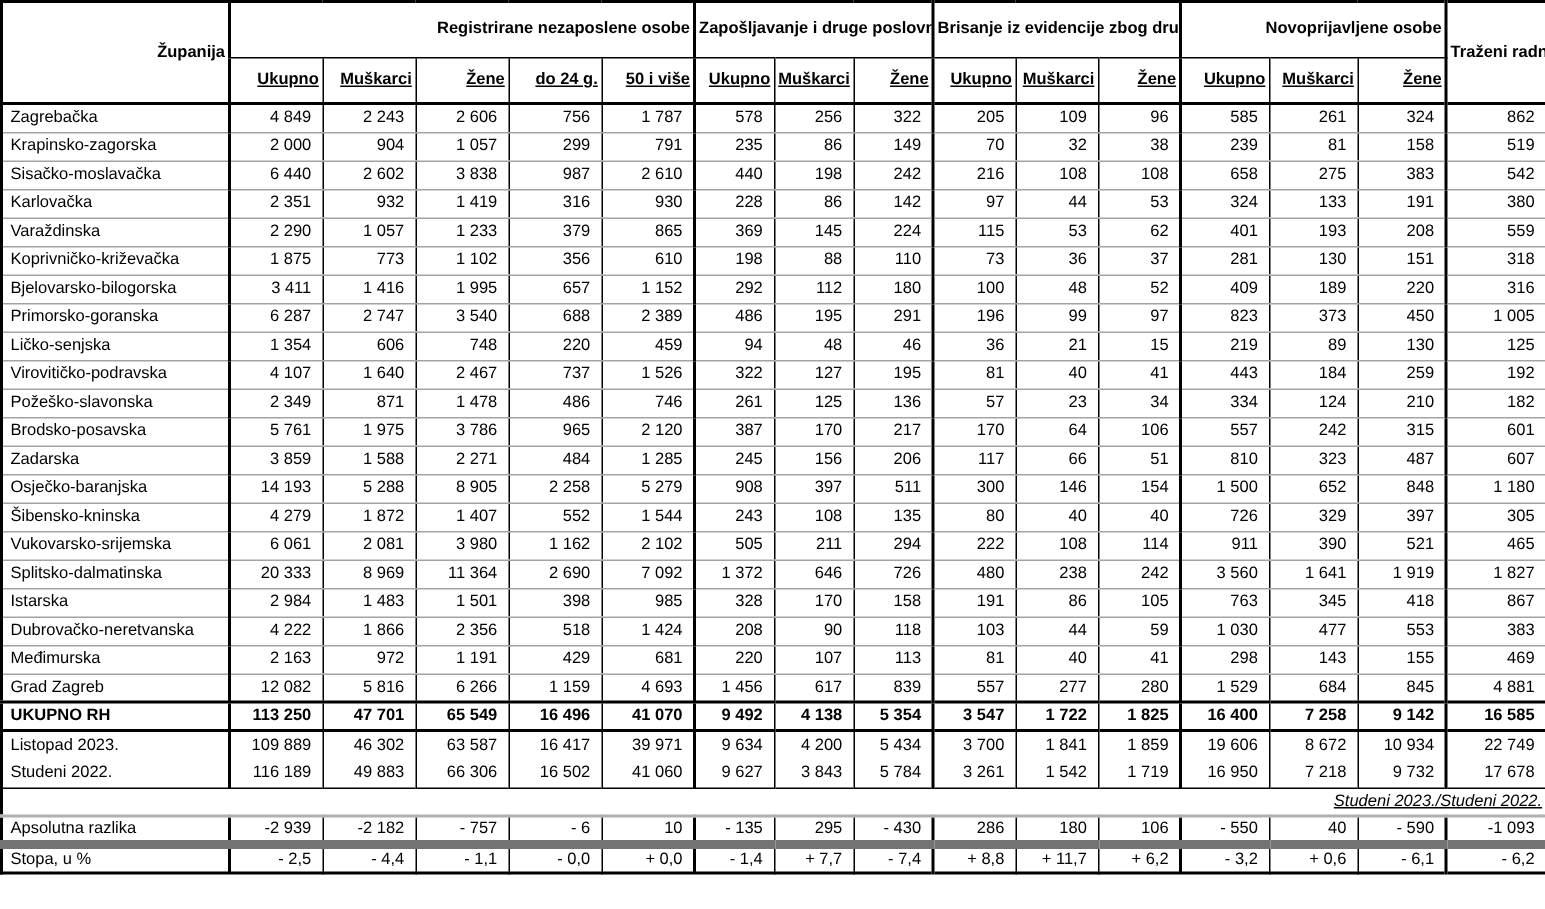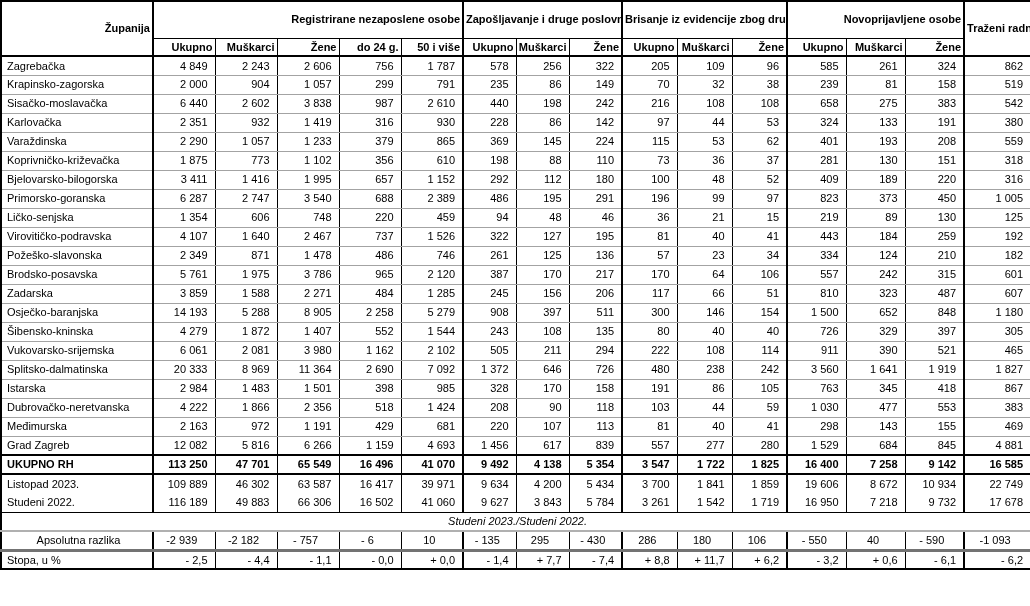--- a/index.html
+++ b/index.html
@@ -29,21 +29,21 @@
   }
   
   thead th {
     font-weight: bold;
     text-align: right;
     vertical-align: middle;
     white-space: pre-line;
     padding: 2px 2px;
   }
   thead tr.group-row th { height: 37px; }
-  thead tr.sub-row th { height: 18px; border-top: 1px solid #000; }
+  thead tr.sub-row th { height: 31px; border-top: 1px solid #000; text-decoration: underline; }
   thead { border-bottom: 2px solid #000; }
   th.gs, td.gs { border-left: 2px solid #000; }
   thead tr.sub-row th { border-left: 1px solid #000; }
   thead tr.sub-row th.gs { border-left: 2px solid #000; }
   th.corner { border-left: none; margin-top: 24px; }
 
   
   tbody td {
     height: 19px;
     border-left: 1px solid #000;
@@ -60,24 +60,25 @@
   tr.county td { border-bottom: 1px solid #a3a3a3; }
   tr.total td {
     border-top: 2px solid #000;
     border-bottom: 2px solid #000;
     font-weight: bold;
   }
   tr.section td {
     border-top: 1px solid #000;
     border-bottom: 2px solid #b0b0b0;
     font-style: italic;
-    text-align: center;
+    text-align: right;
     padding-left: 5px;
-  }
-  tr.diff1 td { border-bottom: 3px solid #737373; text-align: center; }
+    text-decoration: underline;
+  }
+  tr.diff1 td { border-bottom: 6px solid #737373; }
   tr.compare1 td, tr.compare2 td { border-bottom: 0; }
 </style>
 </head>
 <body>
 
 <div id="page">
   <table class="stats">
     <colgroup>
       <col style="width:152px">
       <col style="width:62px">

